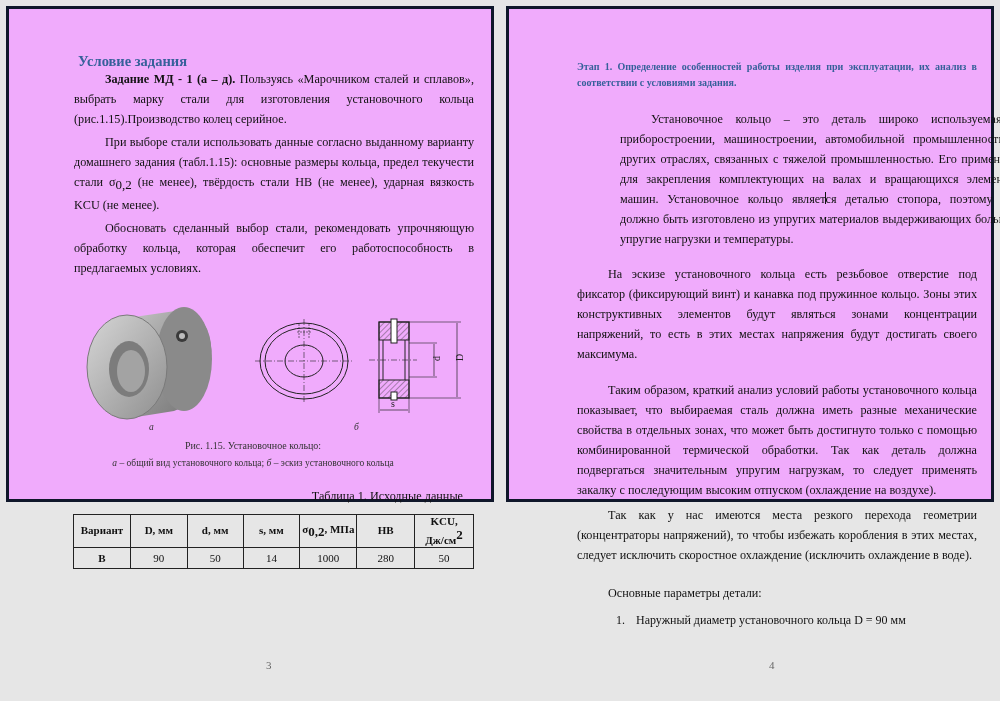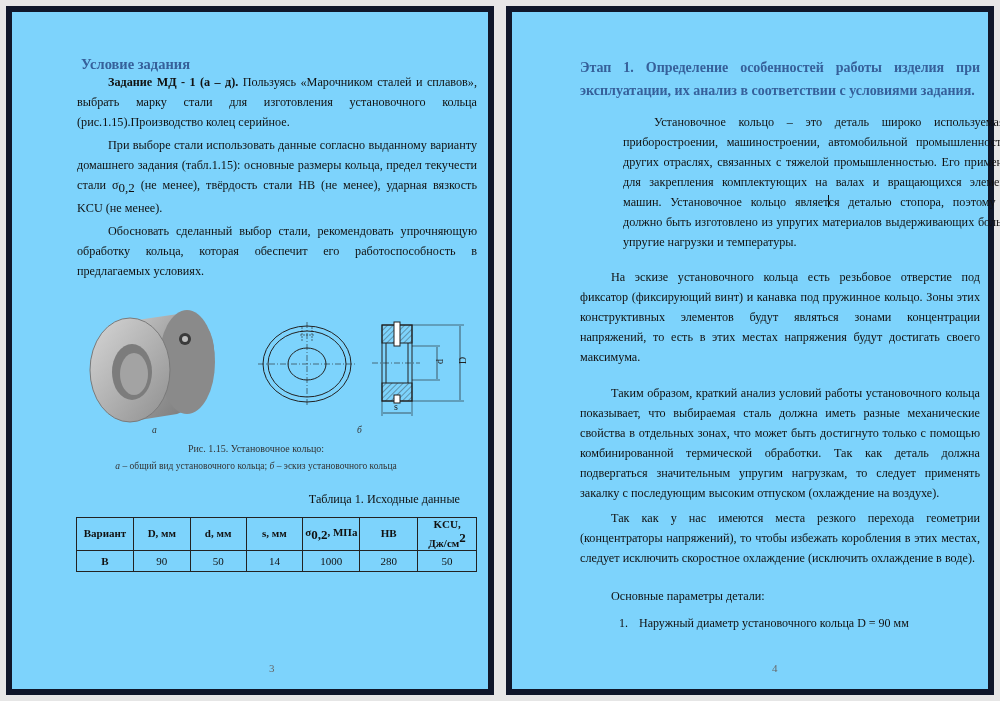--- a/index.html
+++ b/index.html
@@ -1,21 +1,21 @@
 <!DOCTYPE html>
 <html><head>
 <meta charset="utf-8">
 <style>
   * { box-sizing: border-box; margin: 0; padding: 0; }
   html, body { width: 1000px; height: 701px; overflow: hidden; background: #e6e6e6; }
   body { position: relative; font-family: "Liberation Serif", "DejaVu Serif", serif; color: #111; }
 
   .page {
-    position: absolute; top: 6px; width: 488px; height: 689px;
-    background: #7dd3fc; border: 6px solid #0f172a;
+    position: absolute; top: 6px; width: 488px; height: 496px;
+    background: #f0abfc; border: 3px solid #0f172a;
   }
   #page-left { left: 6px; }
   #page-right { left: 506px; }
 
   .abs { position: absolute; }
   .txt { font-size: 12.2px; line-height: 20px; text-align: justify; }
   .ind { text-indent: 31px; }
 
   .h-blue { color: #36609a; font-weight: bold; font-family: "Liberation Serif", "DejaVu Serif", serif; }
 
@@ -38,21 +38,21 @@
   #lp-table th { height: 32px; font-weight: bold; line-height: 13px; }
   #lp-table td { height: 21px; }
   #lp-table td.bold { font-weight: bold; }
   sub, sup { font-size: 13px; }
 
   .page-num { font-size: 11px; color: #666; }
   #lp-num { left: 257px; top: 650px; }
   #rp-num { left: 260px; top: 650px; }
 
   
-  #rp-heading { left: 68px; top: 44px; width: 400px; font-size: 14px; line-height: 23px; text-align: justify; text-align-last: left; }
+  #rp-heading { left: 68px; top: 50px; width: 400px; font-size: 10px; line-height: 16px; text-align: justify; text-align-last: left; }
   #rp-p1 { left: 68px; top: 100px; width: 400px; margin-left: 43px; }
   #rp-p2 { left: 68px; top: 255px; width: 400px; }
   #rp-p3 { left: 68px; top: 371px; width: 400px; }
   #rp-p4 { left: 68px; top: 496px; width: 400px; }
   #rp-p5 { left: 68px; top: 574px; width: 400px; }
   #rp-li1 { left: 107px; top: 601px; width: 360px; font-size: 12px; line-height: 20px; }
   #rp-li1 .num { display: inline-block; width: 20px; }
 
   .cursor-mark { display: inline-block; width: 1px; height: 12px; background: #111; vertical-align: -1px; margin: 0 -0.5px; }
 </style>

